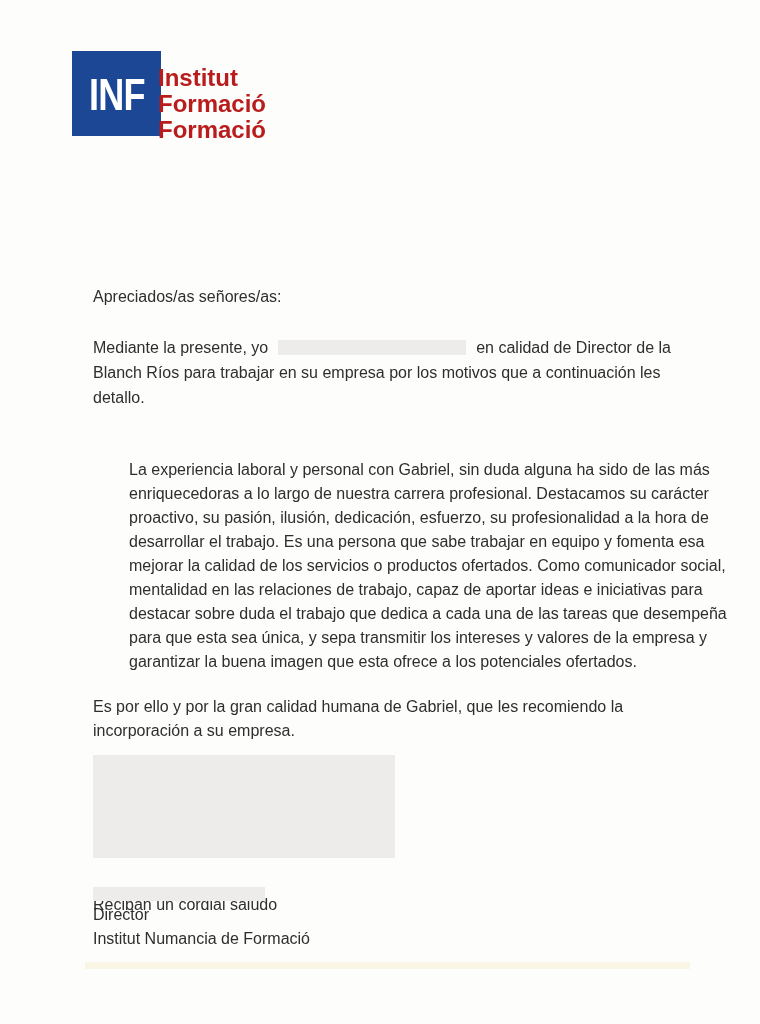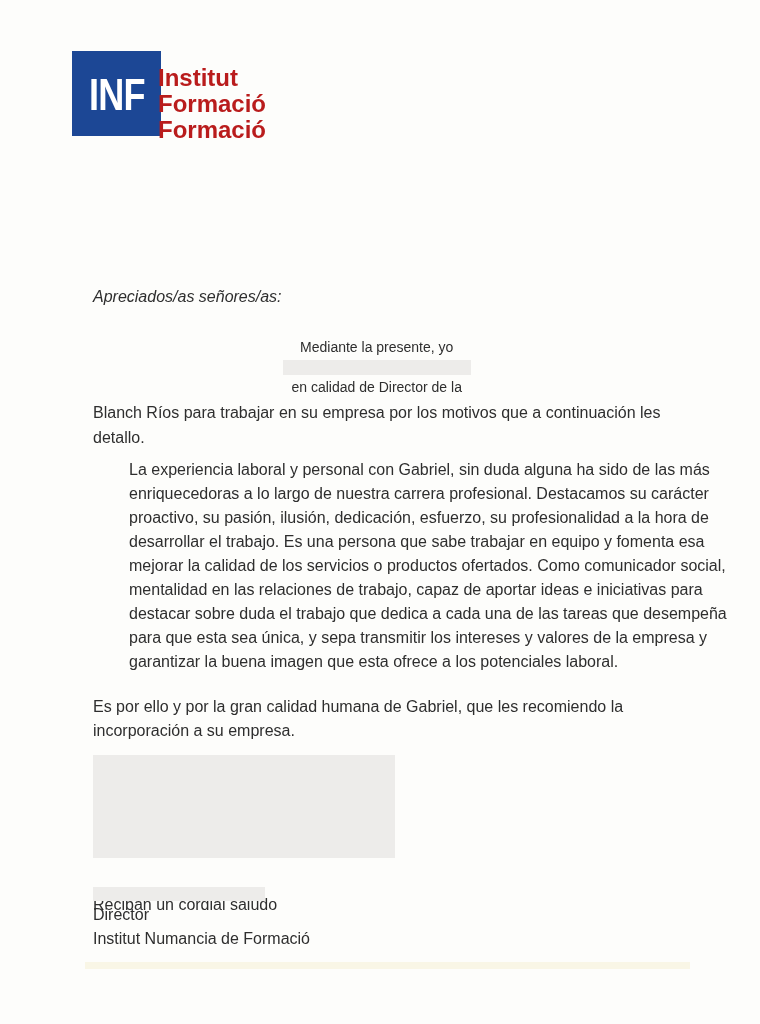--- a/index.html
+++ b/index.html
@@ -57,31 +57,30 @@
 
   
   .textline {
     white-space: nowrap;
     font-size: 16px;
   }
   .block {
     position: absolute;
     left: 93px;
   }
-  .salutation { top: 284px; line-height: 25px; font-style: italic; }
+  .salutation { top: 284px; line-height: 25px; }
   .para1 { top: 335px; line-height: 25px; }
   .para2 { top: 458px; line-height: 24px; margin-left: 36px; }
   .para3 { top: 695px; line-height: 24px; }
 
   .inline-line {
     display: flex;
     align-items: center;
     white-space: nowrap;
-    font-size: 14px;
-    flex-direction: column;
+    font-size: 16px;
   }
   .redact-inline {
     width: 188px;
     height: 15px;
     background: #edecea;
     margin: 0 10px;
     flex: none;
   }
 
   
@@ -147,21 +146,21 @@
 
   <div class="block para2">
     <div class="textline">La experiencia laboral y personal con Gabriel, sin duda alguna ha sido de las más</div>
     <div class="textline">enriquecedoras a lo largo de nuestra carrera profesional. Destacamos su carácter</div>
     <div class="textline">proactivo, su pasión, ilusión, dedicación, esfuerzo, su profesionalidad a la hora de</div>
     <div class="textline">desarrollar el trabajo. Es una persona que sabe trabajar en equipo y fomenta esa</div>
     <div class="textline">mejorar la calidad de los servicios o productos ofertados. Como comunicador social,</div>
     <div class="textline">mentalidad en las relaciones de trabajo, capaz de aportar ideas e iniciativas para</div>
     <div class="textline">destacar sobre duda el trabajo que dedica a cada una de las tareas que desempeña</div>
     <div class="textline">para que esta sea única, y sepa transmitir los intereses y valores de la empresa y</div>
-    <div class="textline">garantizar la buena imagen que esta ofrece a los potenciales laboral.</div>
+    <div class="textline">garantizar la buena imagen que esta ofrece a los potenciales ofertados.</div>
   </div>
 
   <div class="block para3">
     <div class="textline">Es por ello y por la gran calidad humana de Gabriel, que les recomiendo la</div>
     <div class="textline">incorporación a su empresa.</div>
   </div>
 
   <div class="sig-box"></div>
 
   <div class="block closing">

